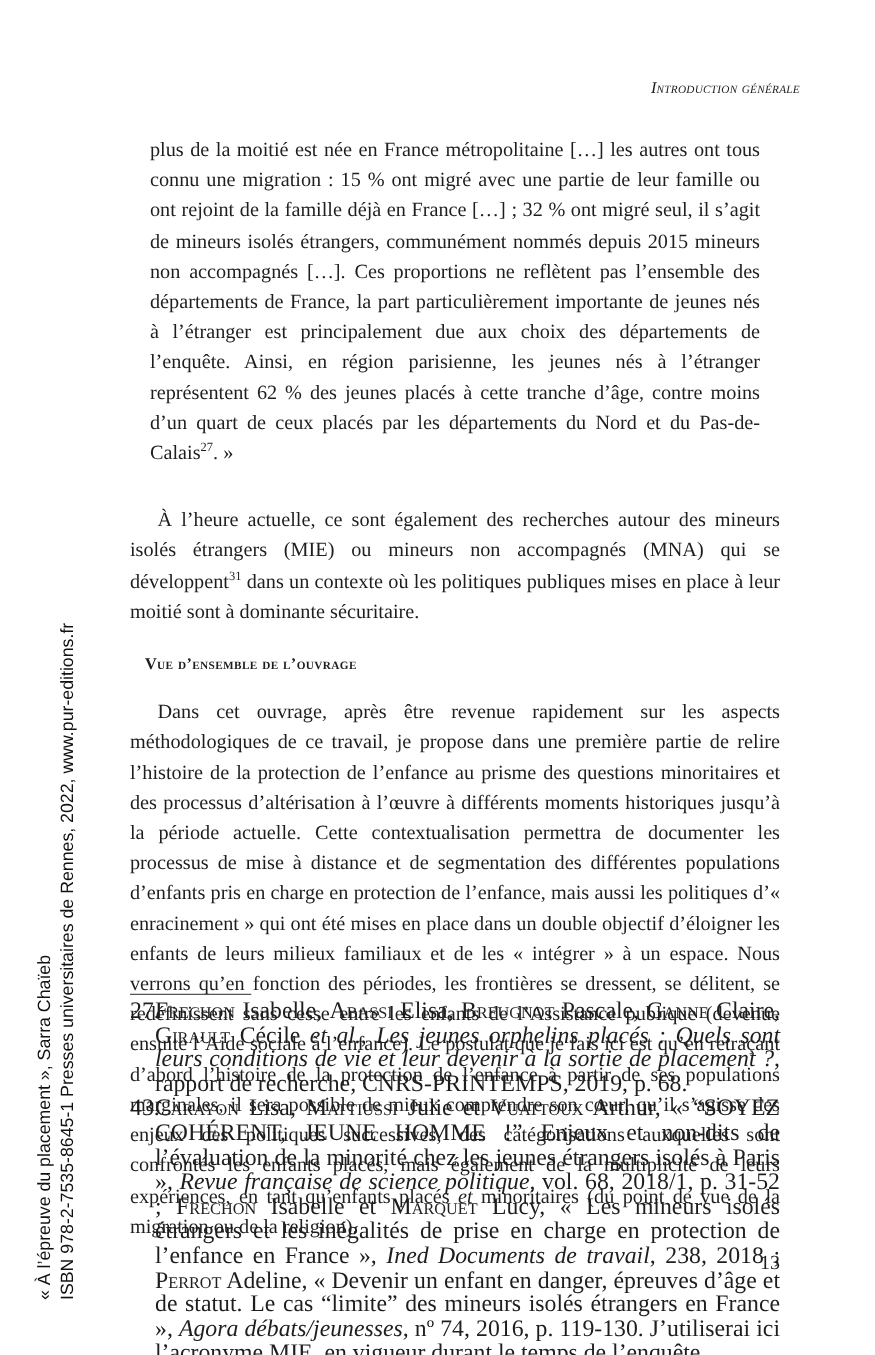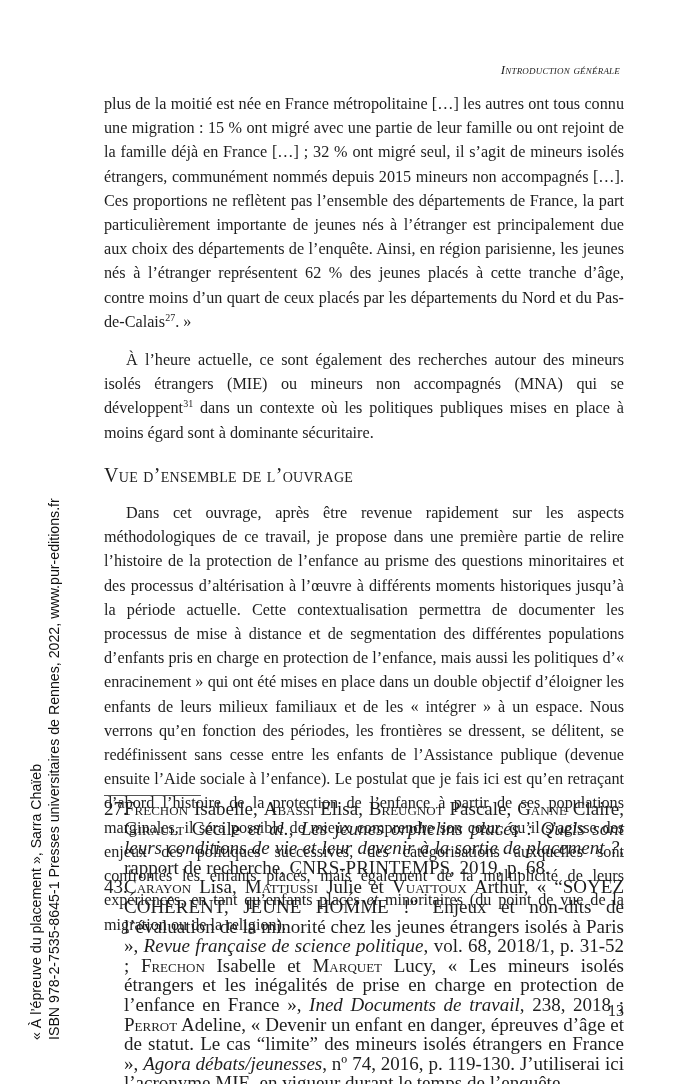--- a/index.html
+++ b/index.html
@@ -1,34 +1,34 @@
 <!DOCTYPE html>
 <html><head>
 <meta charset="utf-8">
 <style>
   html, body { margin: 0; padding: 0; }
   body {
     width: 700px; height: 1084px; background: #ffffff; position: relative; overflow: hidden;
     font-family: "Liberation Serif", "DejaVu Serif", serif; color: #1e1e1e;
   }
   .running-head {
-    position: absolute; left: 396px; top: 62px; width: 224px; text-align: right;
+    position: absolute; left: 416px; top: 62px; width: 224px; text-align: right;
     font-style: italic; font-size: 13px; font-variant: small-caps; letter-spacing: 0.2px;
   }
   .page {
     position: absolute; left: 104px; top: 92px; width: 520px;
     font-size: 16.2px; line-height: 24.2px; text-align: justify; hyphens: none;
   }
   .quote { margin-left: 44px; }
   .para { text-indent: 22px; margin: 0; }
-  .block { margin: 0; }
+  .block { margin: 16px; }
   .gap-small { height: 14px; }
   .section-title {
-    font-weight: normal; font-variant: small-caps; font-size: 20px; letter-spacing: 0.3px;
-    margin: 18px 0 14px 0;
+    font-weight: bold; font-variant: small-caps; font-size: 13px; letter-spacing: 0.3px;
+    margin: 18px 0 14px 12px;
   }
   sup { font-size: 10px; line-height: 0; vertical-align: 6px; }
   .footnotes {
     position: absolute; left: 104px; top: 795px; width: 520px;
     font-size: 19px; line-height: 19.6px; text-align: justify; font-family: Liberation Serif, serif;
   }
   .fn-rule { width: 97px; height: 0; border-top: 1.3px solid #555; margin-bottom: 3px; }
   .fn { position: relative; padding-left: 20px; }
   .fn-num { position: absolute; left: 0; top: 0; }
   .sc { font-variant: small-caps; }
@@ -43,21 +43,21 @@
   }
 </style>
 </head>
 <body>
 
 <div class="running-head">Introduction générale</div>
 
 <div class="page">
   <p class="block quote"><span>plus de la moitié est née en France métropolitaine […] les autres ont tous connu une migration : 15 % ont migré avec une partie de leur famille ou ont rejoint de la famille déjà en France […] ; 32 % ont migré seul, il s’agit de mineurs isolés étrangers, communément nommés depuis 2015 mineurs non accompagnés […]. Ces proportions ne reflètent pas l’ensemble des départements de France, la part particulièrement importante de jeunes nés à l’étranger est principalement due aux choix des départements de l’enquête. Ainsi, en région parisienne, les jeunes nés à l’étranger représentent 62 % des jeunes placés à cette tranche d’âge, contre moins d’un quart de ceux placés par les départements du Nord et du Pas-de-Calais</span><sup>27</sup><span>. »</span></p>
   <div class="gap-small"></div>
-  <p class="para"><span>À l’heure actuelle, ce sont également des recherches autour des mineurs isolés étrangers (MIE) ou mineurs non accompagnés (MNA) qui se développent</span><sup>31</sup><span> dans un contexte où les politiques publiques mises en place à moins égard sont à dominante sécuritaire.</span></p>
+  <p class="para"><span>À l’heure actuelle, ce sont également des recherches autour des mineurs isolés étrangers (MIE) ou mineurs non accompagnés (MNA) qui se développent</span><sup>31</sup><span> dans un contexte où les politiques publiques mises en place à leur moitié sont à dominante sécuritaire.</span></p>
   <div class="section-title">Vue d’ensemble de l’ouvrage</div>
   <p class="para"><span>Dans cet ouvrage, après être revenue rapidement sur les aspects méthodologiques de ce travail, je propose dans une première partie de relire l’histoire de la protection de l’enfance au prisme des questions minoritaires et des processus d’altérisation à l’œuvre à différents moments historiques jusqu’à la période actuelle. Cette contextualisation permettra de documenter les processus de mise à distance et de segmentation des différentes populations d’enfants pris en charge en protection de l’enfance, mais aussi les politiques d’« enracinement » qui ont été mises en place dans un double objectif d’éloigner les enfants de leurs milieux familiaux et de les « intégrer » à un espace. Nous verrons qu’en fonction des périodes, les frontières se dressent, se délitent, se redéfinissent sans cesse entre les enfants de l’Assistance publique (devenue ensuite l’Aide sociale à l’enfance). Le postulat que je fais ici est qu’en retraçant d’abord l’histoire de la protection de l’enfance à partir de ses populations marginales, il sera possible de mieux comprendre son cœur, qu’il s’agisse des enjeux des politiques successives, des catégorisations auxquelles sont confrontés les enfants placés, mais également de la multiplicité de leurs expériences, en tant qu’enfants placés </span><span class="it">et</span><span> minoritaires (du point de vue de la migration ou de la religion).</span></p>
 </div>
 
 <div class="footnotes">
   <div class="fn-rule"></div>
   <div class="fn">
     <span class="fn-num">27.</span>
     <span class="sc">Frechon</span> <span>Isabelle</span>, <span class="sc">Abassi</span> <span>Elisa</span>, <span class="sc">Breugnot</span> <span>Pascale</span>, <span class="sc">Ganne</span> <span>Claire</span>, <span class="sc">Girault</span> <span>Cécile</span> <span class="it">et al.</span>, <span class="it">Les jeunes orphelins placés : Quels sont leurs conditions de vie et leur devenir à la sortie de placement ?</span><span>, rapport de recherche, CNRS-PRINTEMPS, 2019, p. 68.</span>
   </div>

